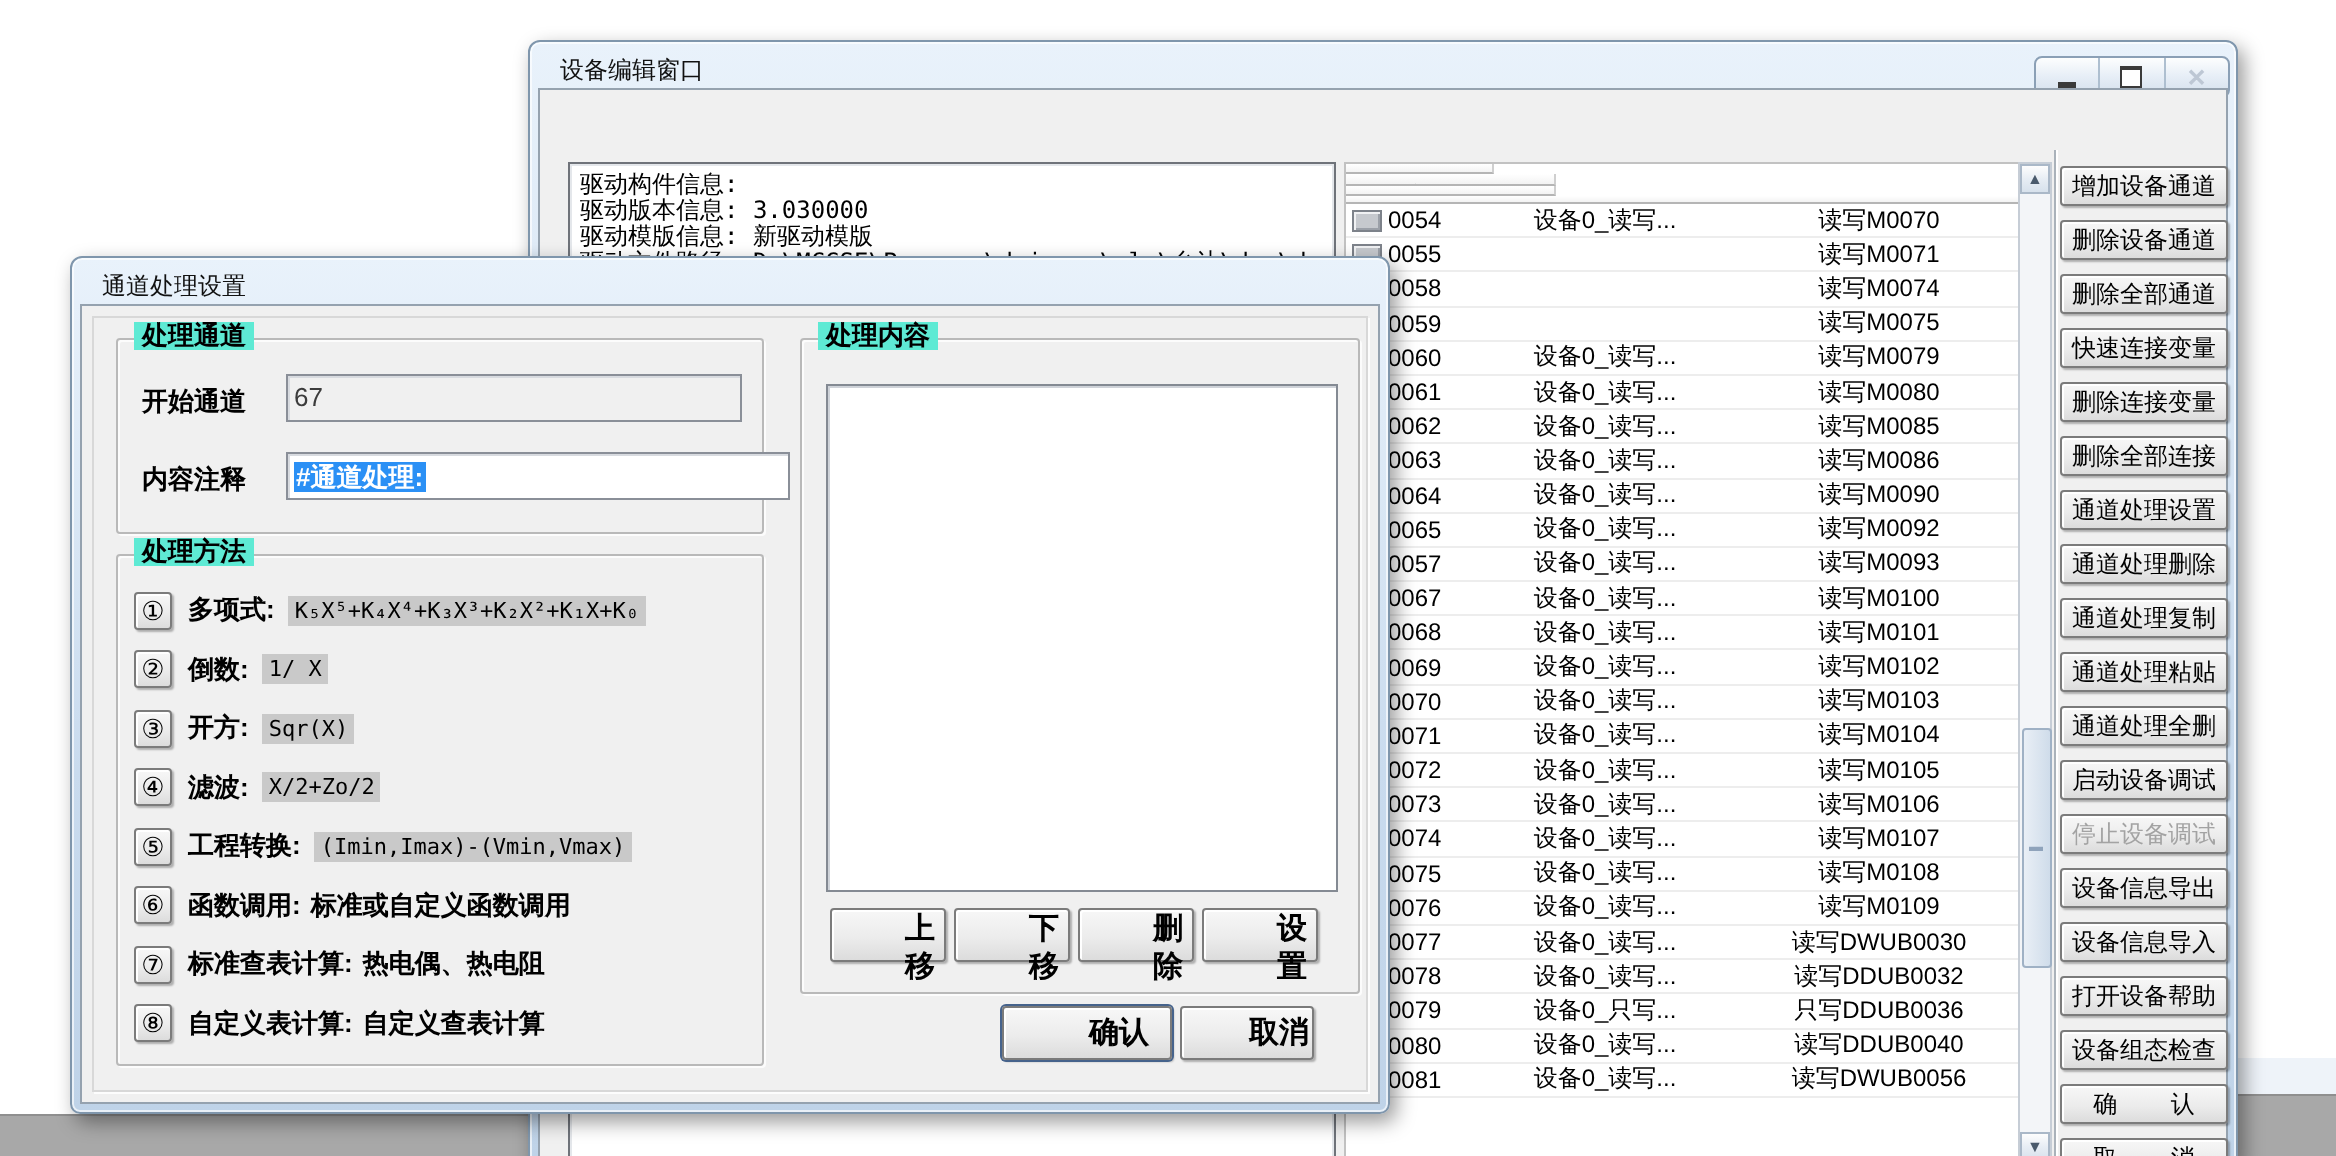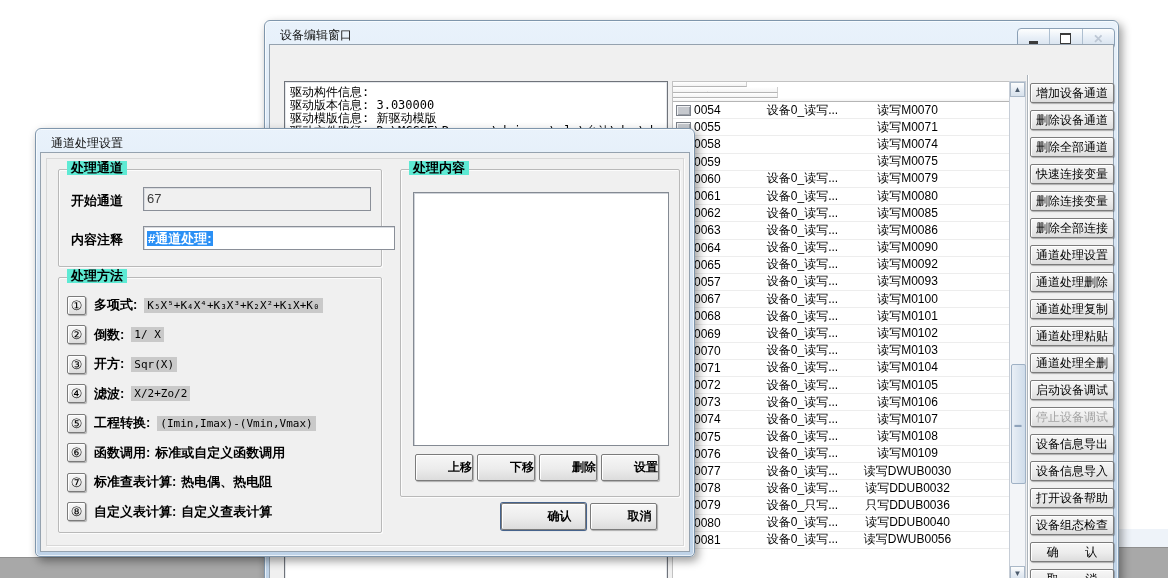--- a/index.html
+++ b/index.html
@@ -40,21 +40,21 @@
   
   .table-area{left:402px;top:36px;width:337px;height:501px;background:#fff;border-left:1px solid #c2c2c2;border-top:1px solid #c2c2c2;box-sizing:border-box;}
   .thead{display:flex;height:20px;box-sizing:border-box;flex-direction:column;}
   .th{background:linear-gradient(#ffffff,#f3f3f3);border-right:1px solid #cfcfcf;border-bottom:1px solid #b5b5b5;
       padding:3px 0 0 5px;box-sizing:border-box;font-size:12px;overflow:hidden;white-space:nowrap;}
   .tbody{position:absolute;left:0;top:20px;width:336px;height:481px;overflow:hidden;background:#fff;}
   .trow{display:flex;height:17.2px;border-bottom:1px solid #ededed;box-sizing:border-box;align-items:center;text-align:center;}
   .cell{overflow:hidden;white-space:nowrap;box-sizing:border-box;font-size:12px;}
   .c-index{width:74px;display:flex;align-items:center;gap:3px;padding-left:3px;}
   .c-var{width:105px;padding-left:6px;}
-  .c-name{width:105px;padding-left:6px;}
+  .c-name{width:105px;padding-left:6px;margin-left:32px;}
   .c-proc{flex:1;}
   .chip{display:inline-block;width:13px;height:9px;background:#c6c9ce;border:1px solid #7d828a;
         box-shadow:inset 1px 1px 0 #f0f1f3, inset -1px -1px 0 #9ba0a8;flex:0 0 auto;}
 
   
   .vscroll{left:739px;top:36px;width:17px;height:501px;background:#f3f5f8;border:1px solid #c6cdd6;box-sizing:border-box;}
   .sbtn-s{position:absolute;width:15px;height:15px;display:flex;align-items:center;justify-content:center;
           font-size:8px;color:#4a5a6c;background:linear-gradient(180deg,#fdfdfd,#e7edf4 50%,#d7e1ec);border:1px solid #aab8c8;box-sizing:border-box;}
   .vthumb{position:absolute;left:1px;width:13px;top:282px;height:118px;background:linear-gradient(90deg,#e9eff6,#cfdcea);
           border:1px solid #9fb1c5;border-radius:2px;}
@@ -71,21 +71,21 @@
 
   
   .group{position:absolute;border:1px solid #b9b9b9;border-radius:2px;box-shadow:inset 1px 1px 0 #fcfcfc,1px 1px 0 #fcfcfc;}
   .gtitle{position:absolute;top:-9px;left:8px;background:#5eead4;padding:0 4px;font-weight:bold;font-size:13px;line-height:14px;}
   .flabel{position:absolute;font-weight:bold;font-size:13px;}
   .edit{position:absolute;height:24px;box-sizing:border-box;background:#fff;border:1px solid #8a8f98;
         box-shadow:inset 1px 1px 0 #d8dbe0;padding:3px 6px 0 3px;font-size:13px;}
   .edit.disabled{background:#f0f0f0;color:#3c3c3c;}
   .sel{background:#2b90f5;color:#fff;font-weight:bold;padding:0 1px;}
   .listbox{position:absolute;background:#fff;border:1px solid #848a93;box-shadow:inset 1px 1px 0 #cfd3d9;}
-  .dbtn{position:absolute;width:58px;height:27px;font-weight:bold;font-size:12px;padding-left:32px;}
+  .dbtn{position:absolute;width:58px;height:27px;font-weight:bold;font-size:15px;padding-left:32px;}
   .default-btn{box-shadow:inset 1px 1px 0 #ffffff,0 0 0 1px #46638c,1px 1px 1px rgba(0,0,0,.28);}
 
   .mrow{position:absolute;left:8px;height:22px;display:flex;align-items:center;}
   .numbtn{width:19px;height:19px;font-size:13px;line-height:17px;flex:0 0 auto;}
   .mlabel{font-weight:bold;font-size:13px;margin-left:8px;white-space:nowrap;}
   .mchip{background:#c9c9c9;color:#000;font-family:"DejaVu Sans Mono",monospace;font-size:11px;
          padding:1px 3px;margin-left:7px;white-space:nowrap;}
   .mplain{font-weight:bold;font-size:13px;margin-left:5px;white-space:nowrap;}
 </style>
 </head>

